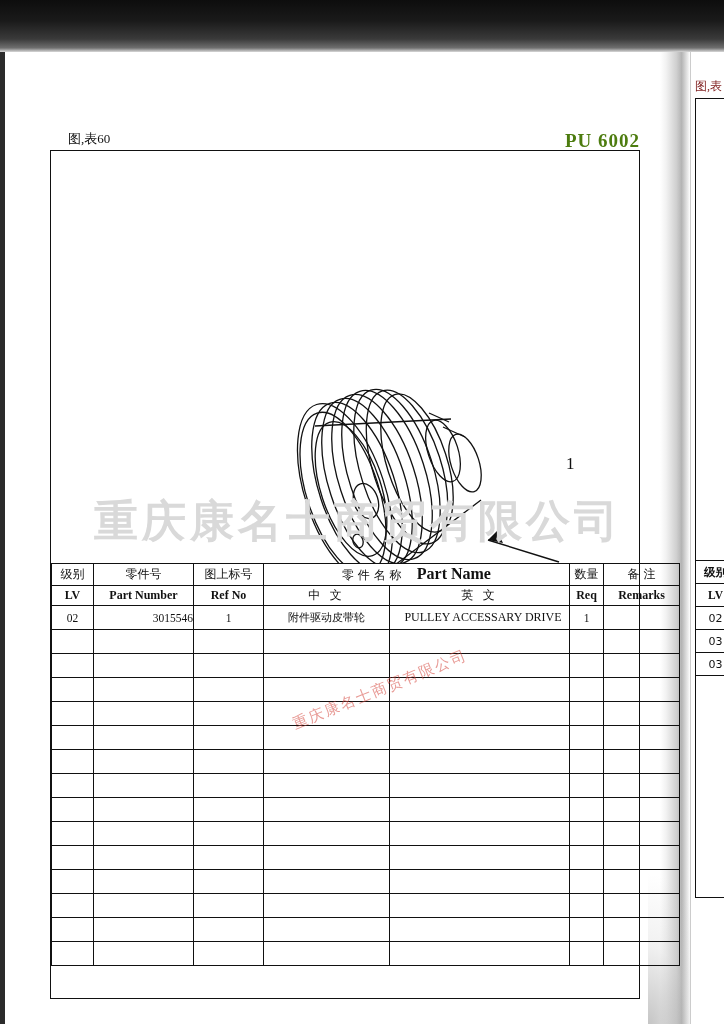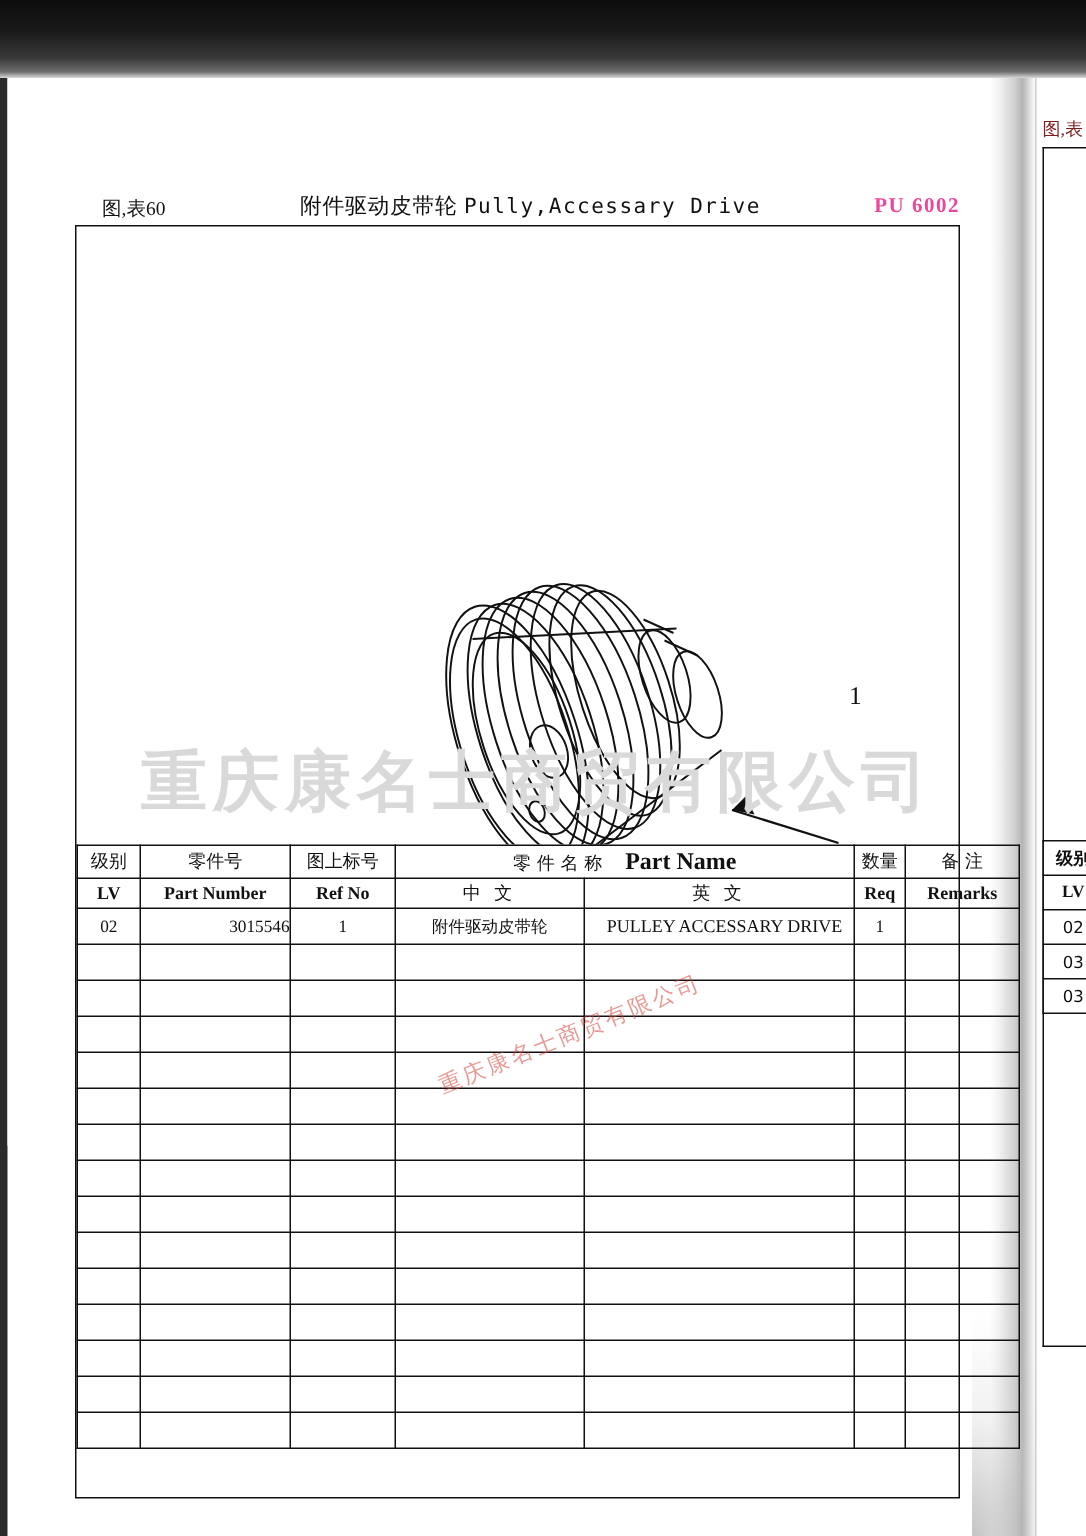--- a/index.html
+++ b/index.html
@@ -81,25 +81,25 @@
     font-size: 14.5px;
   }
   .header-center .en {
     font-family: "DejaVu Sans Mono", monospace;
     font-size: 14px;
     letter-spacing: 1px;
   }
   .header-right {
     position: absolute;
     right: 0; top: 0;
-    font-size: 14px;
+    font-size: 19px;
     font-weight: bold;
     font-family: "Liberation Serif", serif;
     letter-spacing: 1px;
-    color: #ec4899;
+    color: #4d7c0f;
   }
 
   
   .frame {
     position: absolute;
     left: 45px; top: 98px;
     width: 590px; height: 849px;
     border: 1.5px solid #111;
     box-sizing: border-box;
   }
@@ -169,21 +169,21 @@
     font-weight: bold;
     font-size: 16px;
   }
   .th-sub td {
     height: 19px;
     font-family: "Liberation Serif", serif;
     font-weight: bold;
     font-size: 12px;
   }
   .th-sub td.cn {
-    font-family: Liberation Serif, serif;
+    font-family: Liberation Sans, sans-serif;
     font-weight: normal;
     font-size: 12px;
     letter-spacing: 3px;
   }
   .data-row td {
     height: 23px;
   }
   .data-row td.left {
     text-align: right;
     padding-left: 5px;
@@ -262,24 +262,20 @@
 
 <div class="scan-top-dark"></div>
 <div class="page-left-edge"></div>
 <div class="gutter"></div>
 <div class="gutter-curve"></div>
 
 <div class="page">
 
   <div class="header">
     <div class="header-left">图,表60</div>
-    <div class="header-center">
-      <span class="cn">附件驱动皮带轮</span>
-      <span class="en">Pully,Accessary Drive</span>
-    </div>
     <div class="header-right">PU 6002</div>
   </div>
 
   <div class="frame">
 
     <div class="illus">
       <svg width="588" height="412" viewBox="0 0 588 412">
         <g fill="none" stroke="#111" stroke-width="1.3">
 
           <ellipse cx="414" cy="312" rx="14" ry="30" transform="rotate(-18 414 312)"></ellipse>

